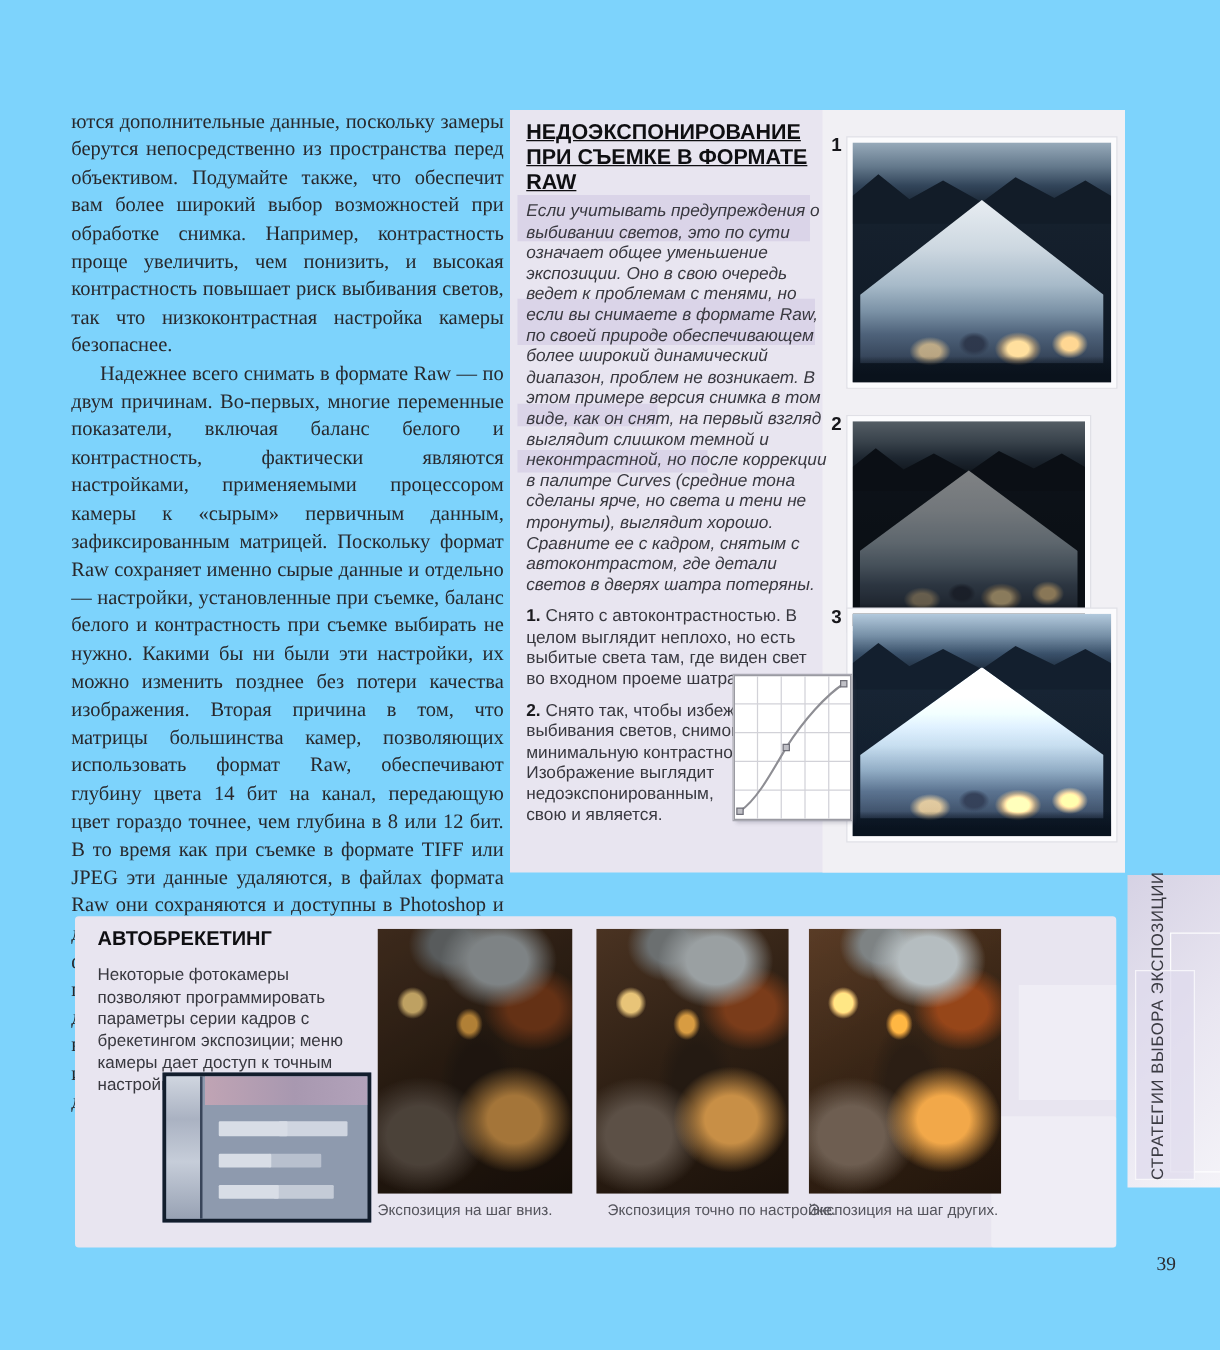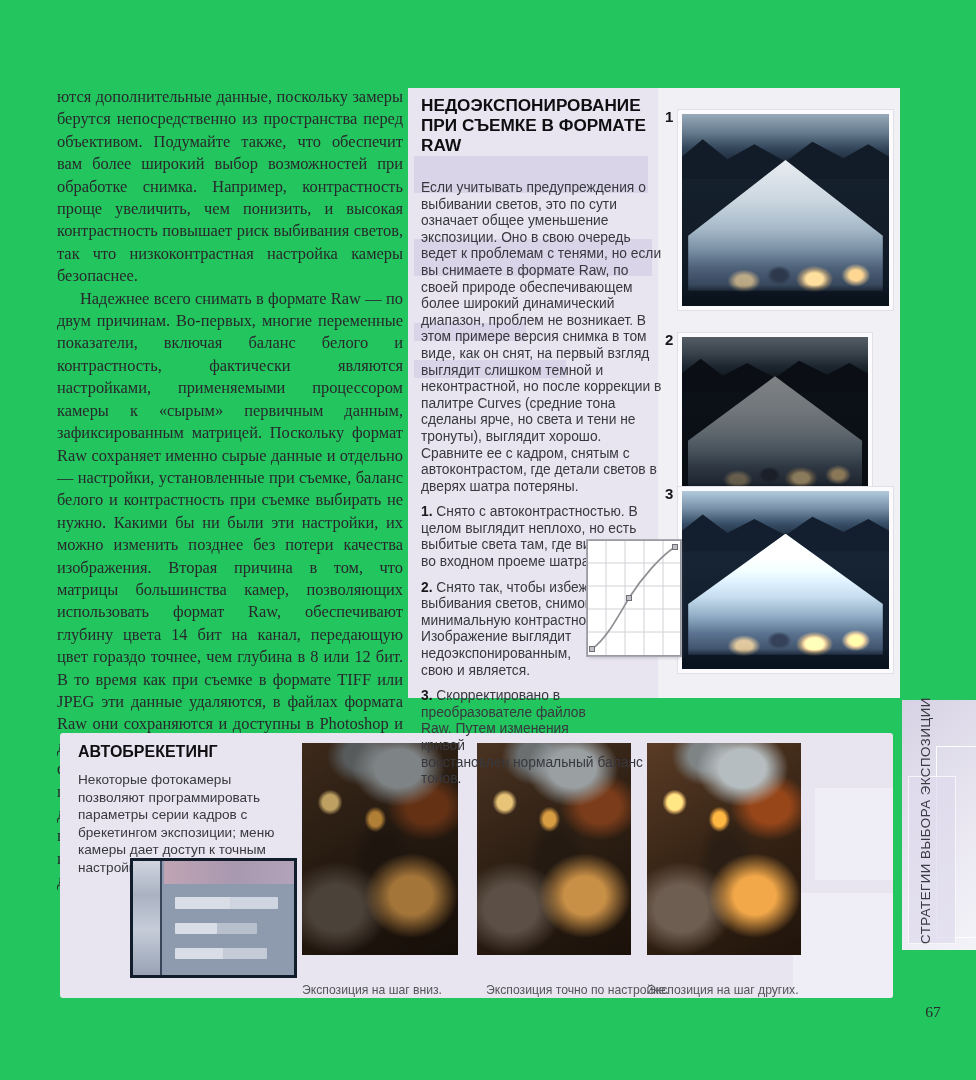--- a/index.html
+++ b/index.html
@@ -1,36 +1,36 @@
 <!DOCTYPE html>
 <html lang="ru"><head>
 <meta charset="utf-8">
 <style>
   html,body{margin:0;padding:0;background:#ffffff;}
-  .page{position:relative;width:976px;height:1080px;background:#22c55e;overflow:hidden;
+  .page{position:relative;width:976px;height:1080px;background:#7dd3fc;overflow:hidden;
         font-family:"Liberation Sans",sans-serif;}
 
   
   .article{position:absolute;left:57px;top:86px;width:346px;
            font-family:"Liberation Serif",serif;font-size:16.4px;line-height:22.4px;
            color:#28282c;text-align:justify;}
   .article p{margin:0;}
   .article p.indent{text-indent:23px;}
 
   
   .sb{position:absolute;left:408px;top:88px;width:492px;height:610px;background:#e8e5f0;}
   .sb .stripe{position:absolute;background:rgba(206,199,226,0.55);z-index:0;}
   .st1{left:6px;top:68px;width:234px;height:37px;}
   .st2{left:6px;top:151px;width:238px;height:37px;}
   .st3{left:6px;top:235px;width:112px;height:18px;}
   .st4{left:6px;top:272px;width:152px;height:18px;}
 
   .sb-text{position:absolute;left:13px;top:7px;width:241px;z-index:1;color:#38383f;}
-  .sb-text h2{margin:0 0 25px 0;font-size:17.2px;line-height:20px;font-weight:bold;color:#0f0f12;}
-  .sb-text p{margin:0;font-size:13.8px;line-height:16.6px;}
+  .sb-text h2{margin:0 0 6px 0;font-size:17.2px;line-height:20px;font-weight:bold;color:#0f0f12;text-decoration:underline;}
+  .sb-text p{margin:0;font-size:13.8px;line-height:16.6px;font-style:italic;}
   .item{margin-top:9px;font-size:13.8px;line-height:16.6px;}
   .item .num{font-weight:bold;color:#1a1a1e;}
   .i2-cont{display:block;width:168px;}
   .i3-head{display:block;width:172px;}
   .i3-cont{display:block;width:241px;}
 
   
   .curves{position:absolute;left:179px;top:452px;width:94px;height:116px;z-index:2;
           background:#ffffff;box-shadow:0 0 0 1px #a9a9b2, 2px 2px 3px rgba(80,80,100,0.25);}
   .curves svg{display:block;}
@@ -94,21 +94,21 @@
     radial-gradient(ellipse 22% 14% at 38% 6%,#6b6f70 0 50%,transparent 100%),
     radial-gradient(ellipse 8% 6% at 18% 28%,#e8c478 0 60%,transparent 100%),
     radial-gradient(ellipse 7% 6% at 47% 36%,#d89c42 0 55%,transparent 100%),
     radial-gradient(ellipse 26% 16% at 80% 30%,#7a3c1a 0 50%,transparent 100%),
     radial-gradient(ellipse 30% 20% at 70% 72%,#c88f46 0 45%,transparent 100%),
     radial-gradient(ellipse 34% 22% at 22% 78%,#5c5046 0 50%,transparent 100%),
     radial-gradient(ellipse 20% 26% at 52% 60%,#241a12 0 60%,transparent 100%),
     linear-gradient(150deg,#4a3322 0%,#2f2014 45%,#1a110a 100%);}
   .b1 .rocky{filter:brightness(0.82);}
   .b3 .rocky{filter:brightness(1.18) saturate(1.1);}
-  .cap{position:absolute;top:228px;font-size:12.2px;color:#54545c;margin-top:22px;}
+  .cap{position:absolute;top:228px;font-size:12.2px;color:#54545c;}
   .c1{left:242px;} .c2{left:426px;} .c3{left:587px;}
 
   
   .tab{position:absolute;left:902px;top:700px;width:74px;height:250px;
        background:linear-gradient(135deg,#d6d2e4 0%,#e9e6f1 55%,#f4f3f8 100%);}
   .tab-r1{position:absolute;left:34px;top:46px;width:39px;height:190px;
        border:1px solid rgba(255,255,255,0.9);}
   .tab-r2{position:absolute;left:6px;top:76px;width:46px;height:166px;
        background:rgba(222,218,236,0.7);border:1px solid rgba(255,255,255,0.7);}
   .tab-label{position:absolute;left:16px;top:8px;height:236px;
@@ -142,27 +142,20 @@
         <span class="num">1.</span>
         <span>Снято с автоконтрастностью. В целом выглядит неплохо, но есть выбитые света там, где виден свет во входном проеме шатра.</span>
       </div>
 
       <div class="item">
         <span class="num">2.</span>
         <span>Снято так, чтобы избежать выбивания светов, снимок имеет минимальную контрастность.</span>
         <span class="i2-cont">Изображение выглядит недоэкспонированным, свою и является.</span>
       </div>
 
-      <div class="item">
-        <span class="i3-head">
-          <span class="num">3.</span>
-          <span>Скорректировано в преобразователе файлов Raw. Путем изменения кривой</span>
-        </span>
-        <span class="i3-cont">восстановлен нормальный баланс тонов.</span>
-      </div>
     </div>
 
     <div class="curves">
       <svg width="94" height="116" viewBox="0 0 94 116">
         <rect x="0.5" y="0.5" width="93" height="115" fill="#ffffff" stroke="#9a9aa2"></rect>
         <g stroke="#d2d2d8" stroke-width="1">
           <line x1="19" y1="1" x2="19" y2="115"></line>
             <line x1="38" y1="1" x2="38" y2="115"></line>
           <line x1="57" y1="1" x2="57" y2="115"></line>
             <line x1="76" y1="1" x2="76" y2="115"></line>
@@ -242,15 +235,15 @@
     <span class="cap c2">Экспозиция точно по настройке.</span>
     <span class="cap c3">Экспозиция на шаг других.</span>
   </section>
 
   <div class="tab">
     <div class="tab-r1"></div>
     <div class="tab-r2"></div>
     <span class="tab-label">СТРАТЕГИИ ВЫБОРА ЭКСПОЗИЦИИ</span>
   </div>
 
-  <div class="pagenum">67</div>
+  <div class="pagenum">39</div>
 
 </div>
 
 </body></html>

